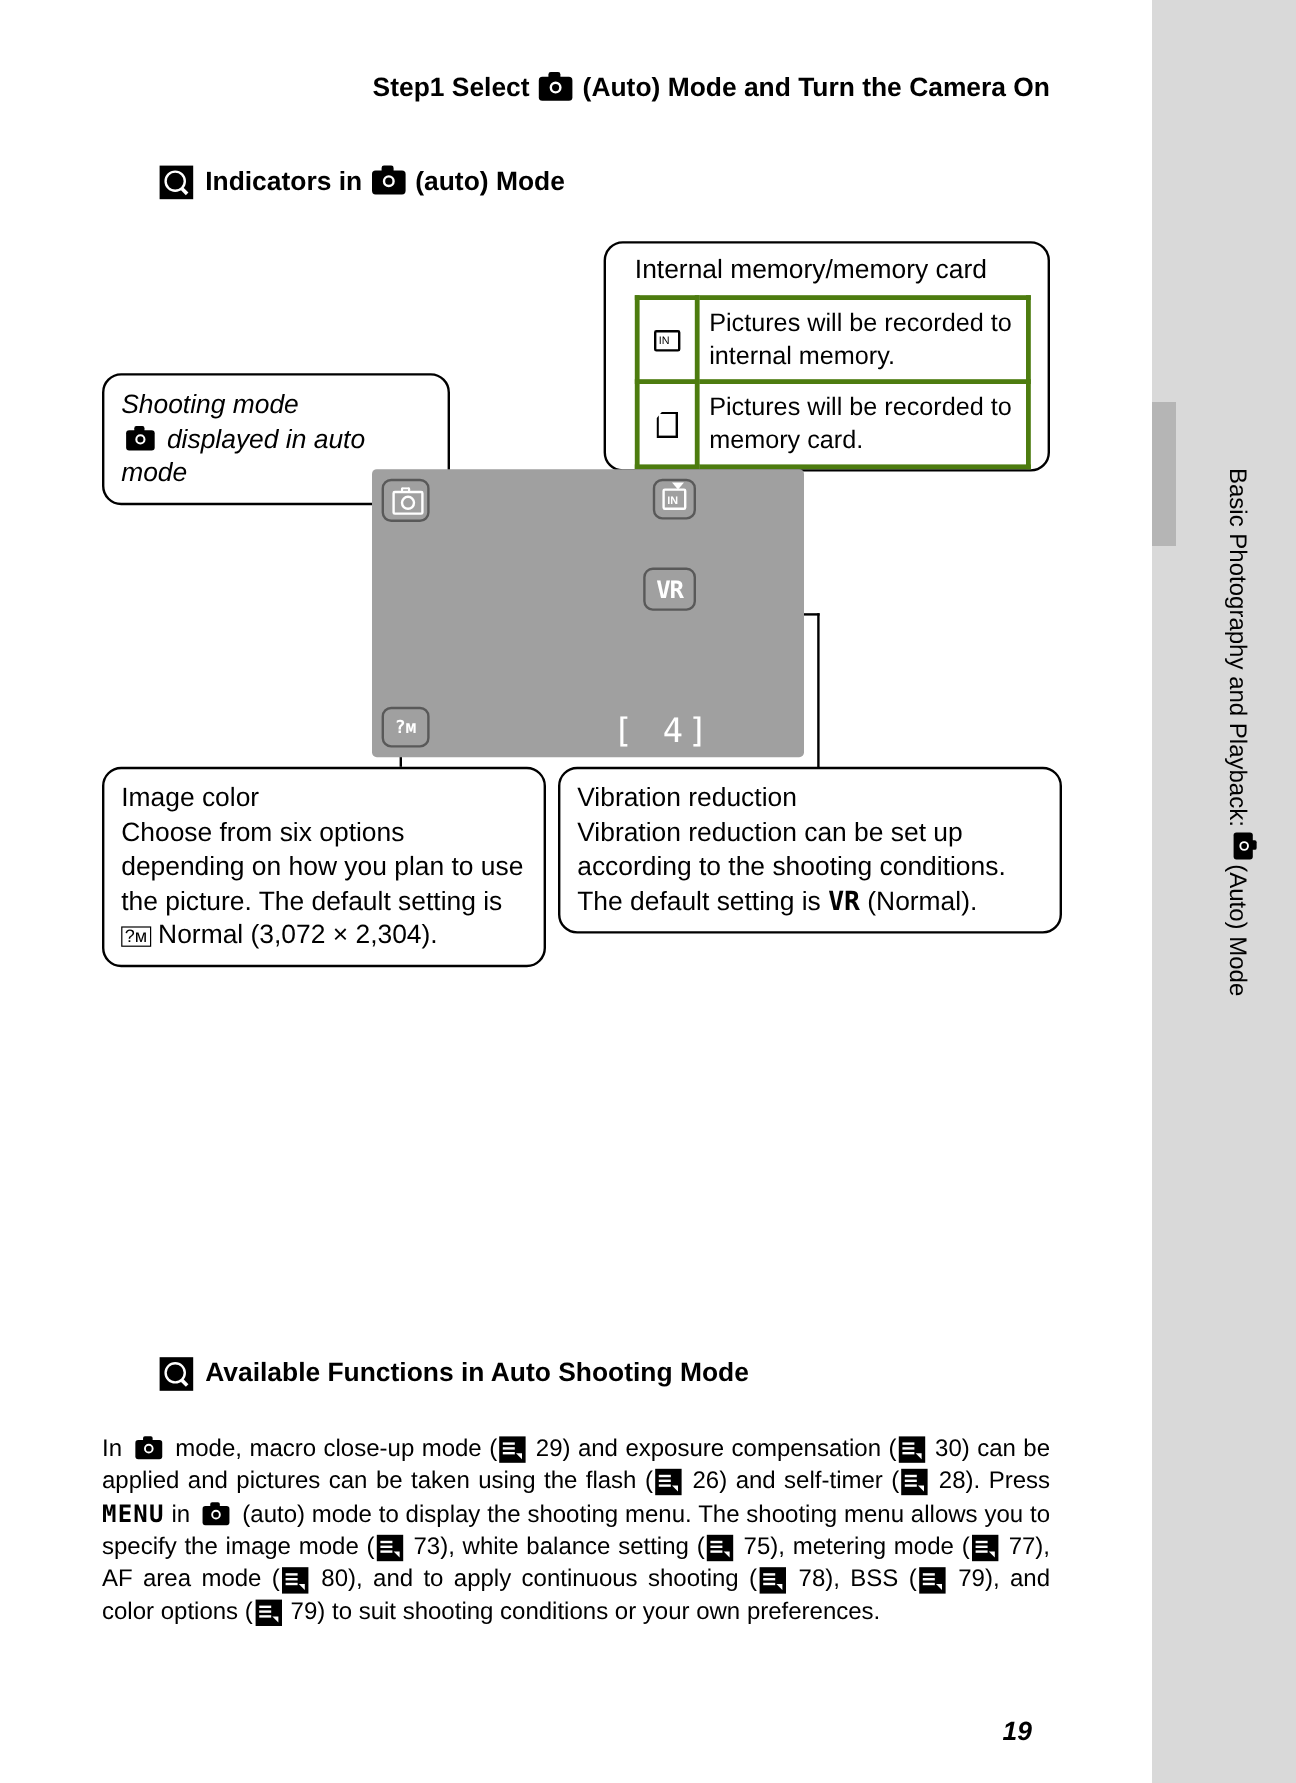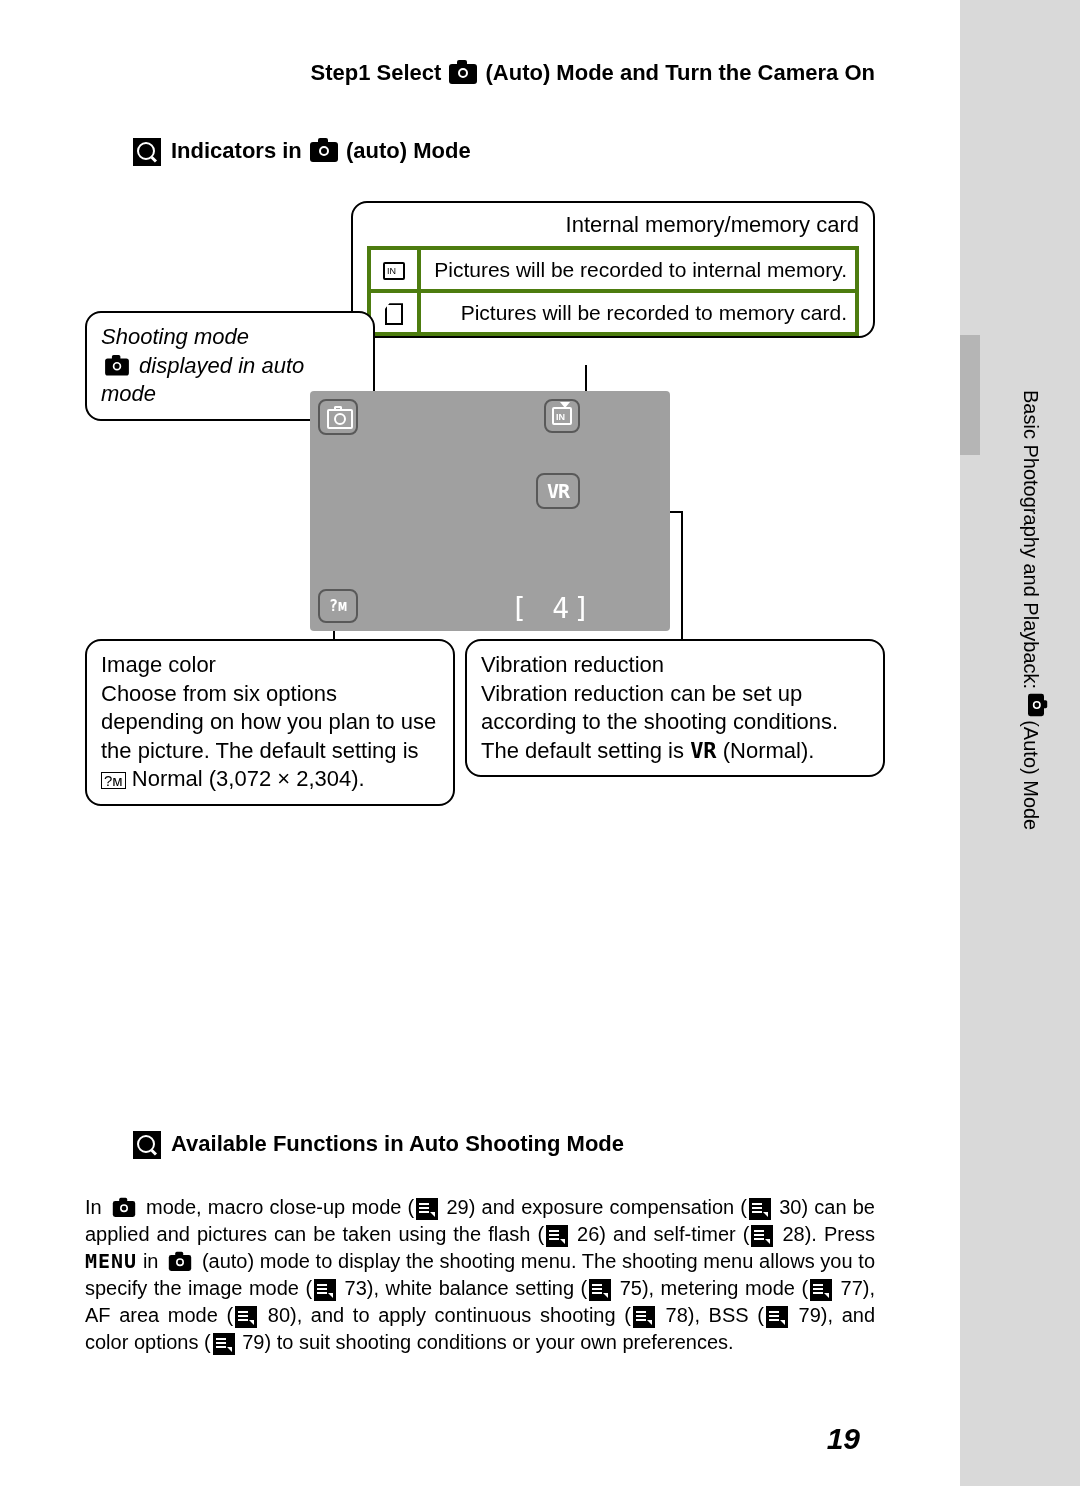--- a/index.html
+++ b/index.html
@@ -96,23 +96,22 @@
     border-radius: 16px;
     padding: 10px 14px;
     background: #fff;
     position: absolute;
     line-height: 1.3;
   }
   .callout .c-title { display: block; }
   .top-right-box {
     right: 0;
     top: 0;
-    width: 524px;
-    padding: 8px 14px 0 14px;
-    text-align: right;
+    width: 372px;
+    padding: 8px 14px 0 24px;
   }
   .top-right-box table { border-collapse: collapse; width: 100%; margin-top: 6px; }
   .top-right-box td { border: 4px solid #4d7c0f; padding: 6px 8px; vertical-align: middle; font-size: 21px; }
   .top-right-box td.icon-cell { width: 50px; text-align: center; }
   .top-left-box { left: 0; top: 110px; width: 290px; font-style: italic; }
   .bottom-left-box { left: 0; top: 438px; width: 370px; }
   .bottom-right-box { left: 380px; top: 438px; width: 420px; }
   .screen {
     position: absolute;
     top: 190px;
@@ -197,21 +196,21 @@
   .side-text {
     position: absolute;
     right: 28px;
     top: 390px;
     writing-mode: vertical-rl;
     font-size: 20px;
     height: 560px;
   }
   .section2 { margin-top: 300px; }
   .body-text { font-size: 20px; text-align: justify; line-height: 1.35; margin-top: 6px; }
-  .page-num { position: absolute; bottom: 30px; right: 100px; font-style: italic; font-weight: bold; font-size: 30px; }
+  .page-num { position: absolute; bottom: 30px; right: 100px; font-style: italic; font-weight: bold; font-size: 22px; }
   .ref-icon {
     display: inline-flex;
     width: 22px; height: 22px;
     background: #000;
     vertical-align: middle;
     margin: 0 2px;
     position: relative;
   }
   .ref-icon::before {
     content: ""; position: absolute;

